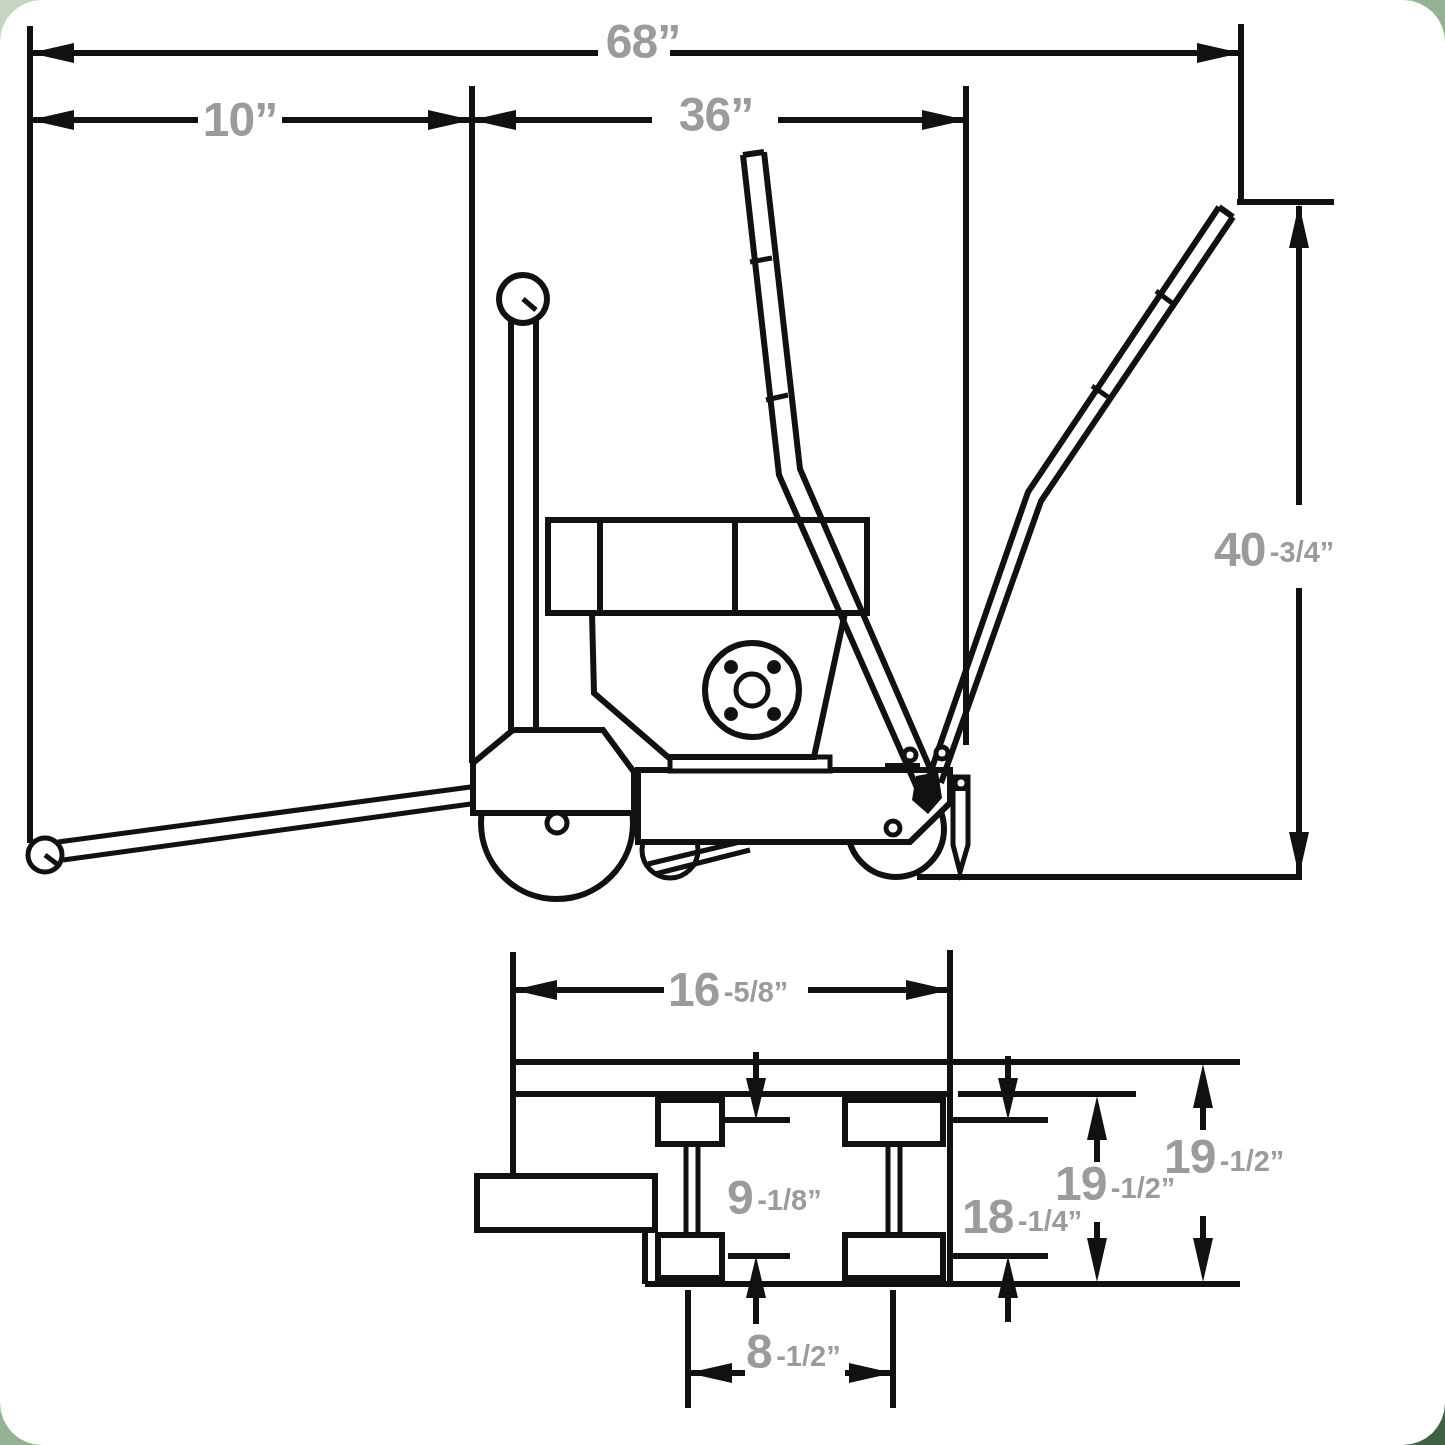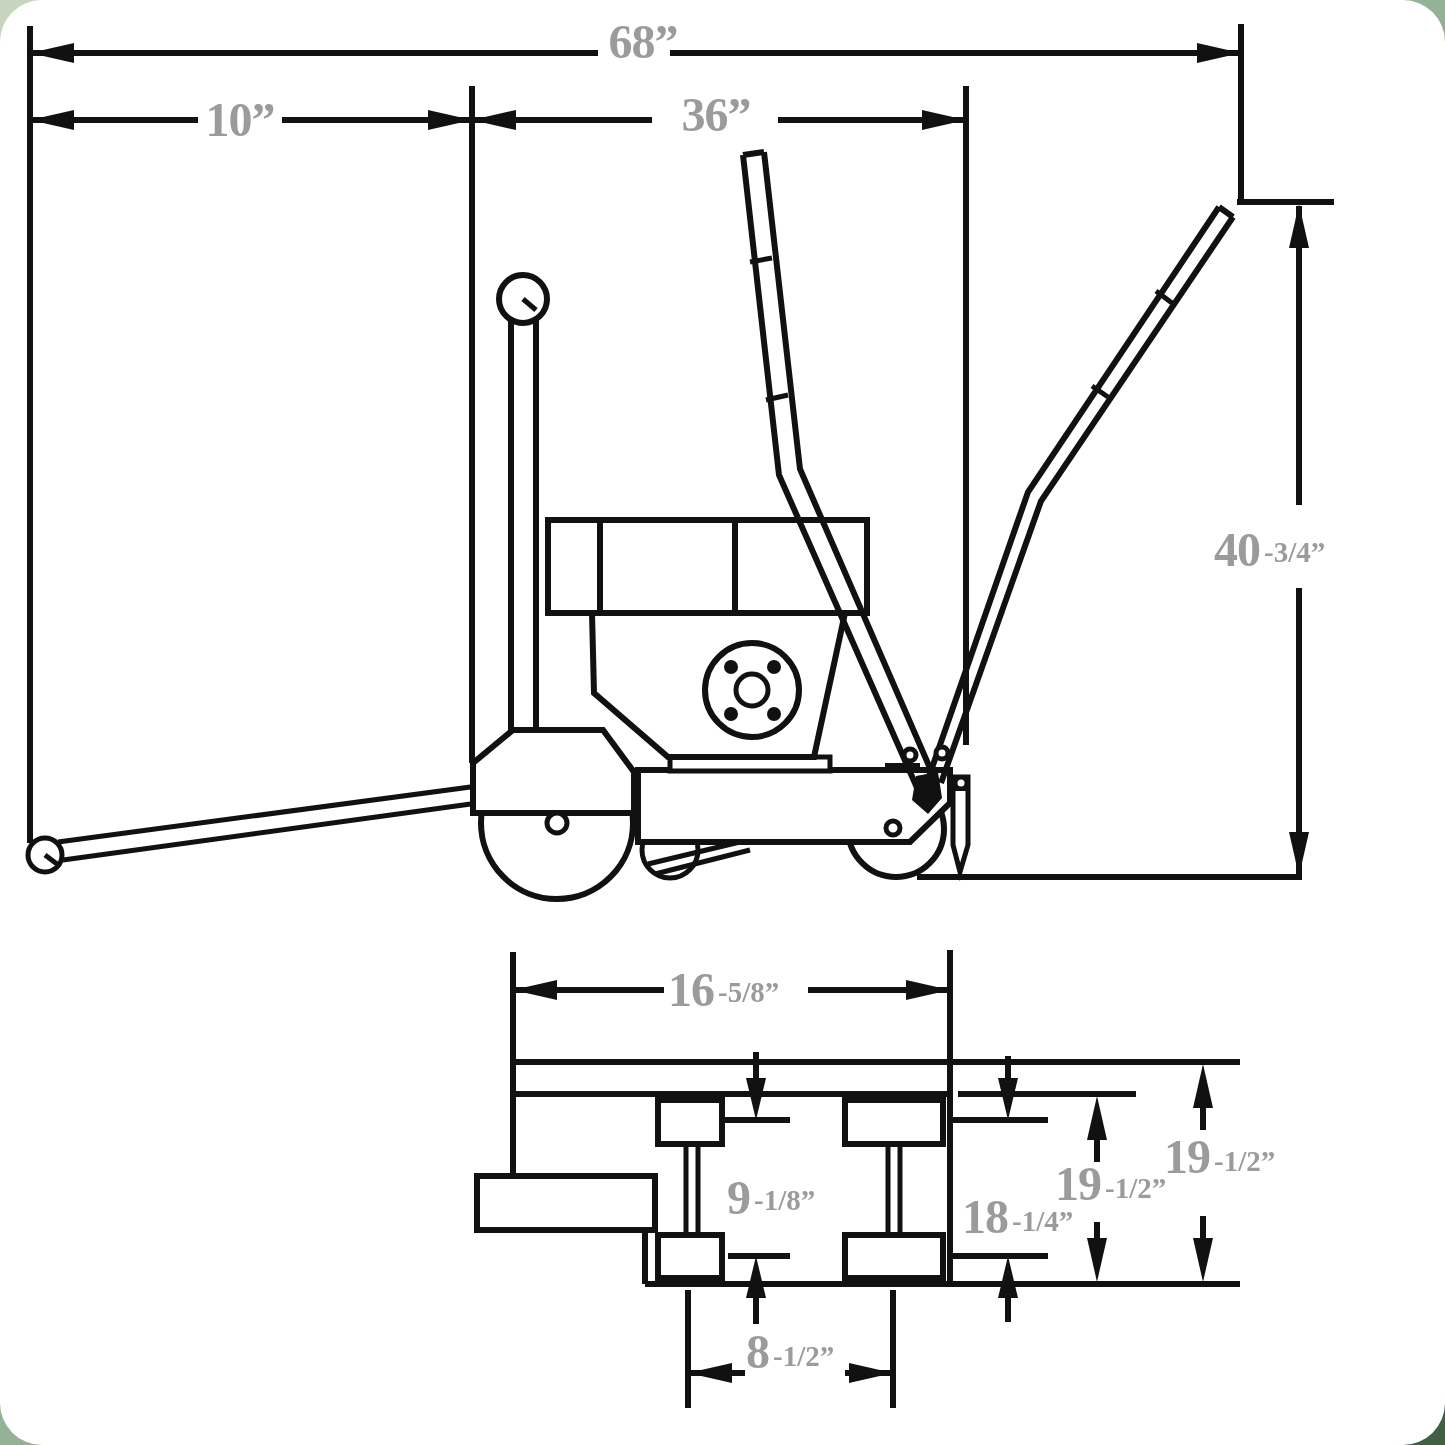--- a/index.html
+++ b/index.html
@@ -3,21 +3,21 @@
 <meta charset="utf-8">
 <style>
   html,body{margin:0;padding:0;}
   body{
     width:1445px;height:1445px;
     background:linear-gradient(135deg,#c6d6c1 0%,#8fae90 55%,#3f5f43 100%);
     font-family:"Liberation Sans", sans-serif;
   }
   .canvas{
     position:absolute;left:0;top:0;width:1445px;height:1445px;
-    background:#ffffff;border-radius:42px;overflow:hidden;font-family:Liberation Serif, serif;
+    background:#ffffff;border-radius:42px;overflow:hidden;
   }
   svg{display:block;}
   .ln{stroke:#111111;stroke-width:6;fill:none;}
   .ln-thin{stroke:#111111;stroke-width:5;fill:none;}
   .shape{stroke:#111111;stroke-width:6;fill:#ffffff;}
   .shape-thin{stroke:#111111;stroke-width:5;fill:#ffffff;}
   .solid{fill:#111111;stroke:none;}
   .dim{fill:#9b9b9b;font-weight:bold;}
   .dim-big{font-size:48px;letter-spacing:-1px;}
   .dim-small{font-size:29px;}

